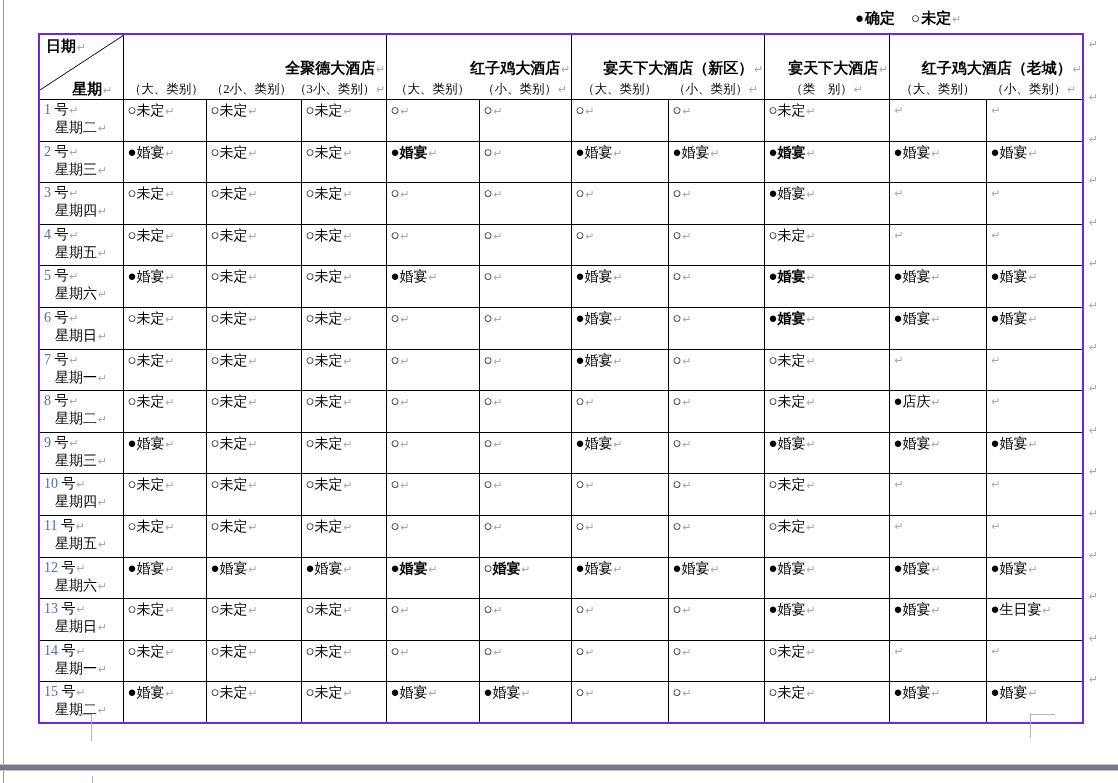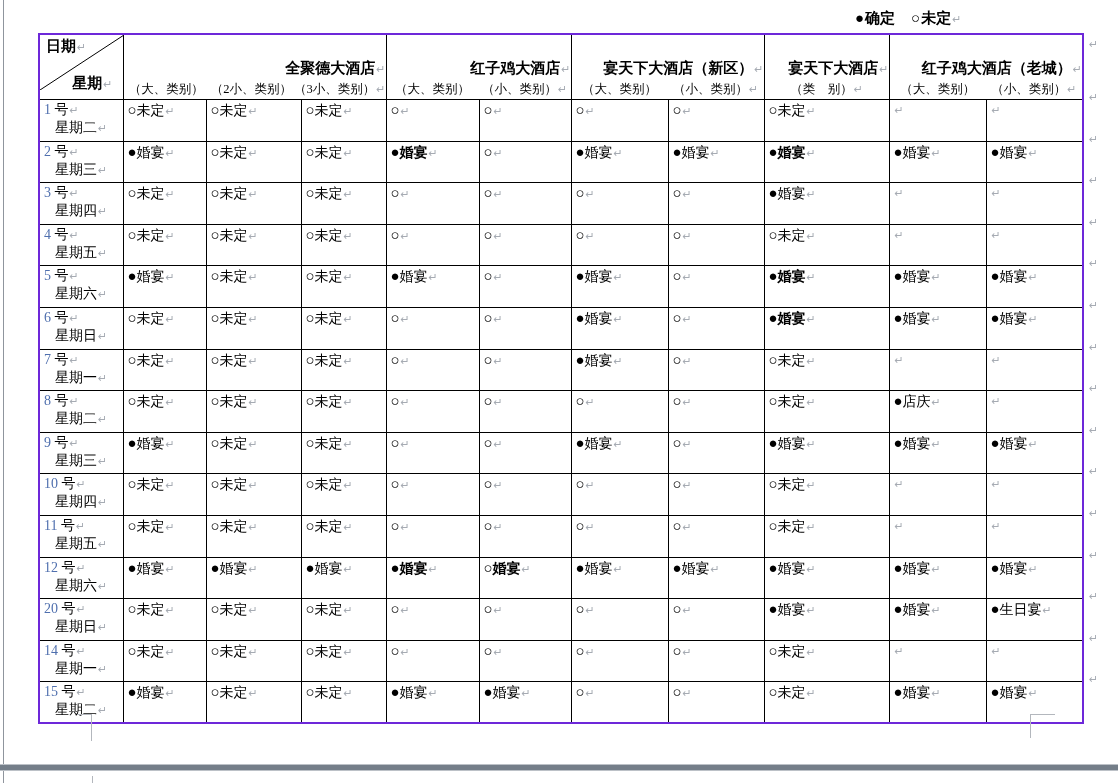--- a/index.html
+++ b/index.html
@@ -11,21 +11,21 @@
   .legend .item{margin-right:16px;}
   .legend .sym{font-size:15px;margin-right:1px;}
   table.sched{position:absolute;left:38px;top:33px;border-collapse:collapse;table-layout:fixed;
     width:1044px;border:2px solid #6d28d9;}
   table.sched th,table.sched td{border:1px solid #000;overflow:hidden;}
   thead tr{height:55px;}
   tbody tr{height:41.6px;margin-left:21px;}
   th.corner{position:relative;padding:0;}
   th.corner svg{position:absolute;inset:0;}
   th.corner .c1{position:absolute;left:6px;top:2px;font-size:15px;font-weight:bold;}
-  th.corner .c2{position:absolute;right:10px;bottom:6px;font-size:15px;font-weight:bold;}
+  th.corner .c2{position:absolute;right:10px;bottom:0;font-size:15px;font-weight:bold;}
   th.group{padding:1px 0 0 0;vertical-align:top;font-weight:normal;}
   .gname{font-size:15px;font-weight:bold;text-align:right;line-height:1.55;white-space:nowrap;margin-top:21px;}
   .gsubs{display:flex;font-size:12.5px;line-height:1.5;}
   .gsubs span{flex:1;text-align:center;white-space:nowrap;}
   td.cell{font-size:14px;padding:2px 0 0 4px;vertical-align:top;white-space:nowrap;}
   td.cell.bold .sym,td.cell.bold .lbl{font-weight:bold;}
   .sym{font-size:15px;}
   .lbl{font-size:14px;}
   td.datecell{font-size:14px;padding:1px 0 0 4px;vertical-align:top;white-space:nowrap;}
   .dnum{color:#4f6fae;}
@@ -300,21 +300,21 @@
           <td class="cell bold"><span class="sym">●</span><span class="lbl">婚宴</span><i class="pil">↵</i></td>
           <td class="cell bold"><span class="sym">○</span><span class="lbl">婚宴</span><i class="pil">↵</i></td>
           <td class="cell"><span class="sym">●</span><span class="lbl">婚宴</span><i class="pil">↵</i></td>
           <td class="cell"><span class="sym">●</span><span class="lbl">婚宴</span><i class="pil">↵</i></td>
           <td class="cell"><span class="sym">●</span><span class="lbl">婚宴</span><i class="pil">↵</i></td>
           <td class="cell"><span class="sym">●</span><span class="lbl">婚宴</span><i class="pil">↵</i></td>
           <td class="cell"><span class="sym">●</span><span class="lbl">婚宴</span><i class="pil">↵</i></td>
         </tr>
         <tr>
           <td class="datecell">
-            <div class="d1"><span class="dnum">20</span> 号<i class="pil">↵</i></div>
+            <div class="d1"><span class="dnum">13</span> 号<i class="pil">↵</i></div>
             <div class="d2">星期日<i class="pil">↵</i></div>
           </td>
           <td class="cell"><span class="sym">○</span><span class="lbl">未定</span><i class="pil">↵</i></td>
           <td class="cell"><span class="sym">○</span><span class="lbl">未定</span><i class="pil">↵</i></td>
           <td class="cell"><span class="sym">○</span><span class="lbl">未定</span><i class="pil">↵</i></td>
           <td class="cell"><span class="sym">○</span><i class="pil">↵</i></td>
           <td class="cell"><span class="sym">○</span><i class="pil">↵</i></td>
           <td class="cell"><span class="sym">○</span><i class="pil">↵</i></td>
           <td class="cell"><span class="sym">○</span><i class="pil">↵</i></td>
           <td class="cell"><span class="sym">●</span><span class="lbl">婚宴</span><i class="pil">↵</i></td>

